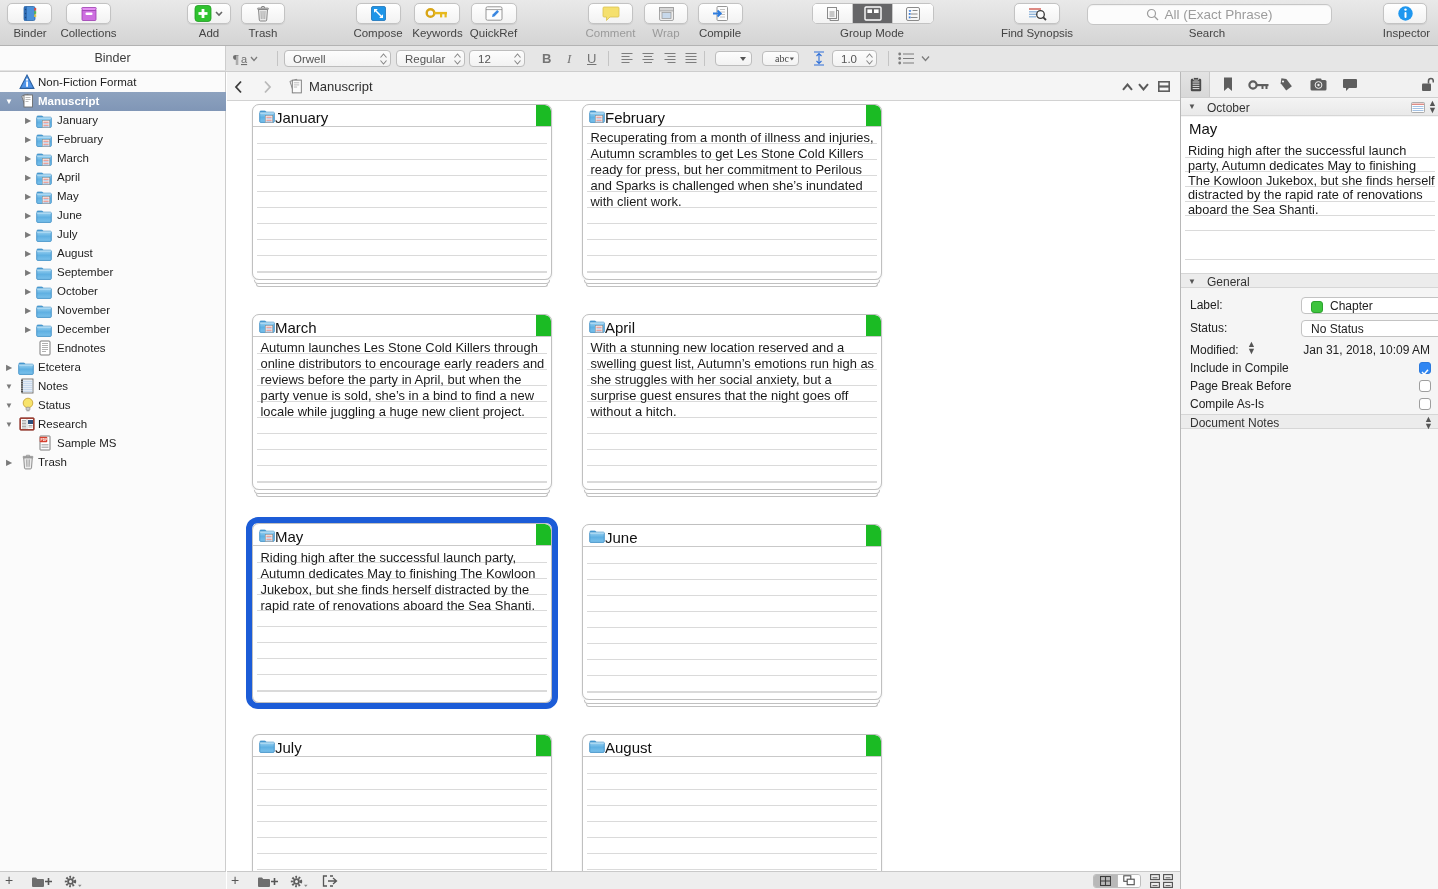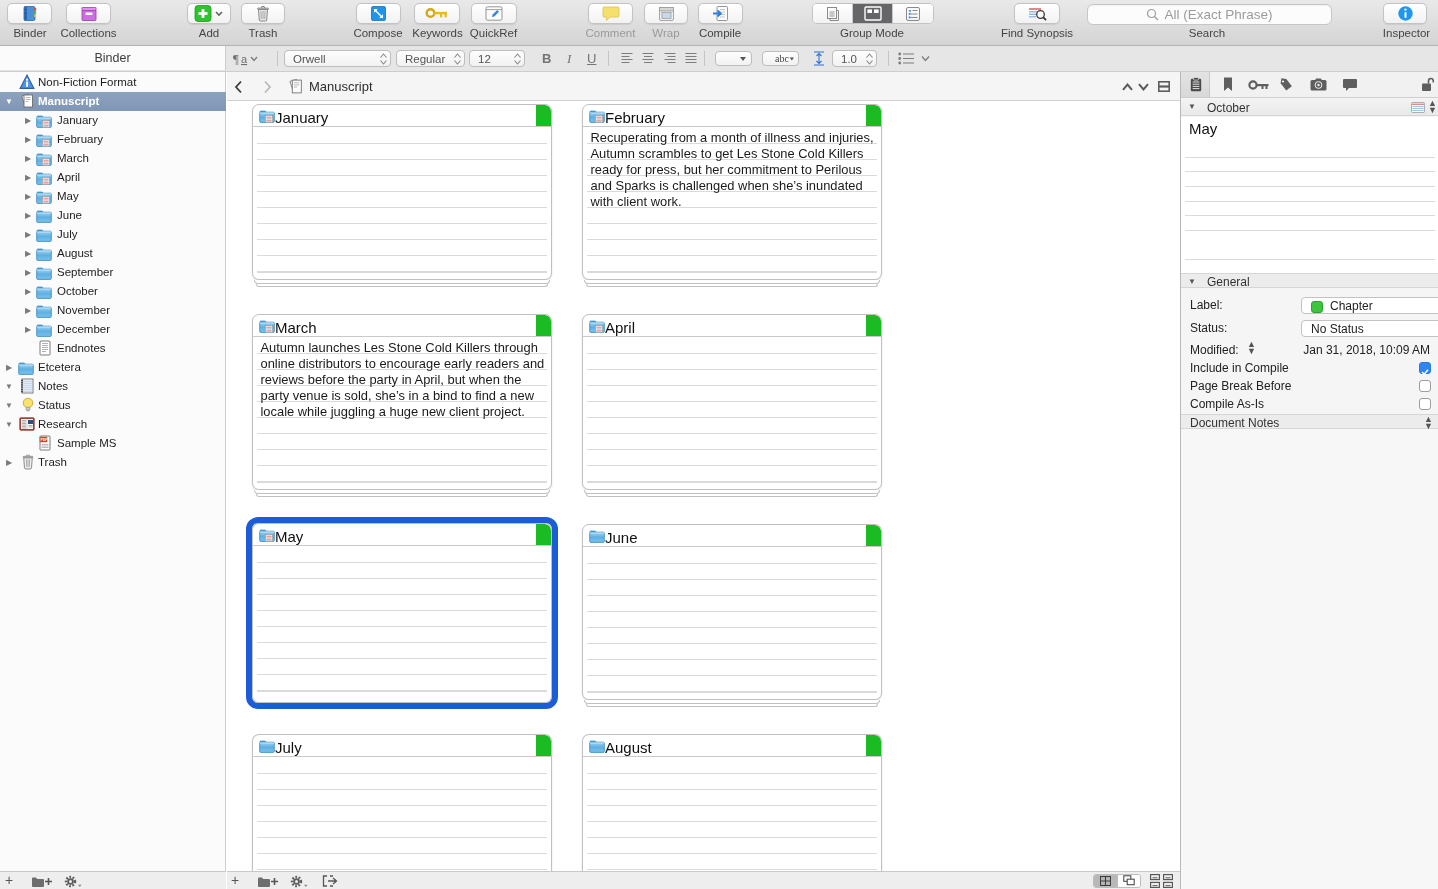--- a/index.html
+++ b/index.html
@@ -584,32 +584,34 @@
     <div class="stack1" style="left:27px;top:418px;"></div>
       <div class="stack2" style="left:29px;top:422px;"></div>
     <div class="card" style="left:355px;top:241.5px;height:176.5px;">
       <div class="rules"></div>
       <div class="titlebar"></div>
       <svg class="cico" viewBox="0 0 16 14">
           <use href="#fdoc"></use>
         </svg>
       <div class="ctitle">April</div>
         <div class="glabel"></div>
+      <div class="ctext">With a stunning new location reserved and a<br>swelling guest list, Autumn’s emotions run high as<br>she struggles with her social anxiety, but a<br>surprise guest ensures that the night goes off<br>without a hitch.</div>
     </div>
     <div class="stack1" style="left:357px;top:418px;"></div>
       <div class="stack2" style="left:359px;top:422px;"></div>
 
     <div class="card" style="left:25px;top:451px;height:179.5px;">
       <div class="rules"></div>
       <div class="titlebar"></div>
       <svg class="cico" viewBox="0 0 16 14">
           <use href="#fdoc"></use>
         </svg>
       <div class="ctitle">May</div>
         <div class="glabel"></div>
+      <div class="ctext">Riding high after the successful launch party,<br>Autumn dedicates May to finishing The Kowloon<br>Jukebox, but she finds herself distracted by the<br>rapid rate of renovations aboard the Sea Shanti.</div>
     </div>
     <div id="mayring"></div>
     <div class="card" style="left:355px;top:451.5px;height:176px;">
       <div class="rules"></div>
       <div class="titlebar"></div>
       <svg class="cico" viewBox="0 0 16 14">
           <use href="#fplain"></use>
         </svg>
       <div class="ctitle">June</div>
         <div class="glabel"></div>
@@ -742,20 +744,21 @@
         <rect x="0.5" y="0.5" width="13" height="10" rx="1" fill="#fff" stroke="#9a9a9a" stroke-width="0.8"></rect>
         <path d="M1 2.2 h12" stroke="#d05a50" stroke-width="1"></path>
         <path d="M1.5 4.5 h11 M1.5 6.5 h11 M1.5 8.5 h11" stroke="#8db2dd" stroke-width="0.8"></path>
       </svg>
       <span style="position:absolute;left:247px;top:1px;font-size:9px;color:#555;line-height:7px;">▲<br>▼</span>
     </div>
     <div id="synbody" style="position:absolute;left:0;top:45px;width:258px;height:156px;background:#fff;">
       <div style="position:absolute;left:8px;top:3px;font-size:15px;color:#111;">May</div>
       <div style="position:absolute;left:4px;right:4px;top:26px;height:122px;
         background:repeating-linear-gradient(to bottom, rgba(0,0,0,0) 0px, rgba(0,0,0,0) 13.8px, #dadada 13.8px, #dadada 14.63px);"></div>
+      <div style="position:absolute;left:7px;top:27.3px;font-size:12.75px;line-height:14.63px;color:#1a1a1a;white-space:nowrap;">Riding high after the successful launch<br>party, Autumn dedicates May to finishing<br>The Kowloon Jukebox, but she finds herself<br>distracted by the rapid rate of renovations<br>aboard the Sea Shanti.</div>
     </div>
     <div class="ihead" style="top:201px;">
       <span class="tri">▼</span>
         <span class="htx">General</span>
     </div>
     <div class="irow" style="top:226px;">Label:</div>
     <div class="popup" style="top:225px;">
       <svg style="position:absolute;left:9px;top:2.5px;" width="12" height="12" viewBox="0 0 12 12">
         <rect x="0.5" y="0.5" width="11" height="11" rx="2.5" fill="#3ec43e" stroke="#2da32f" stroke-width="1"></rect>
       </svg>

